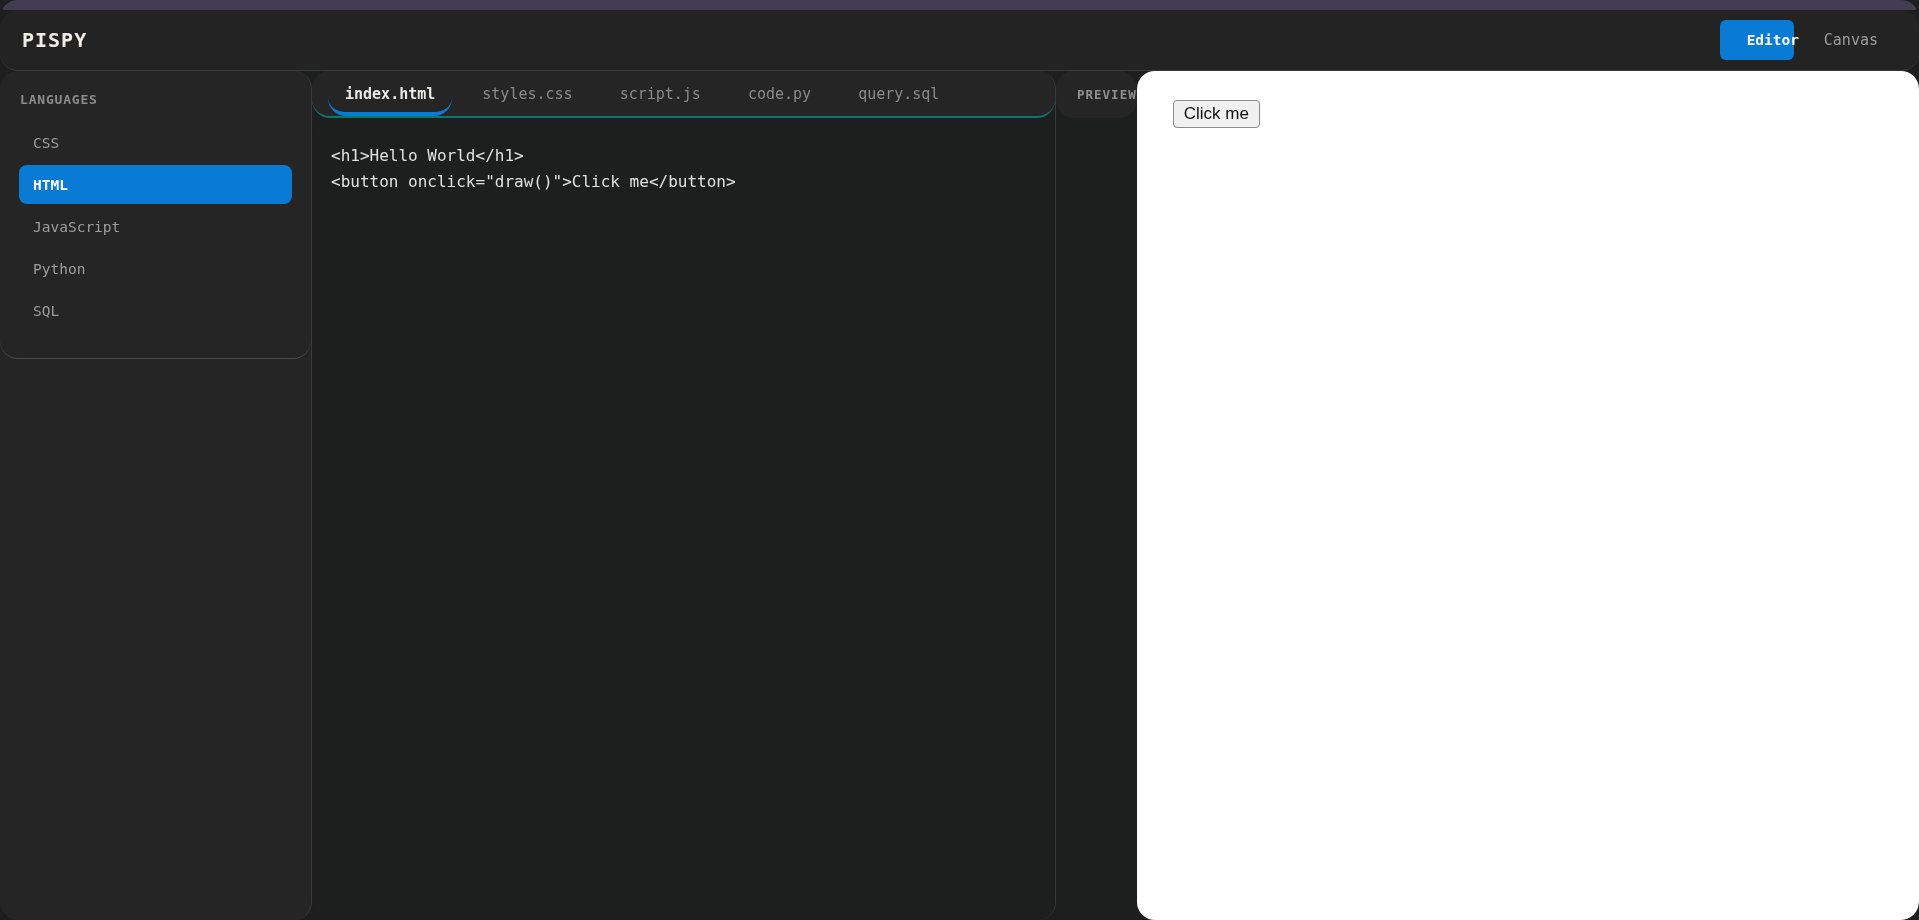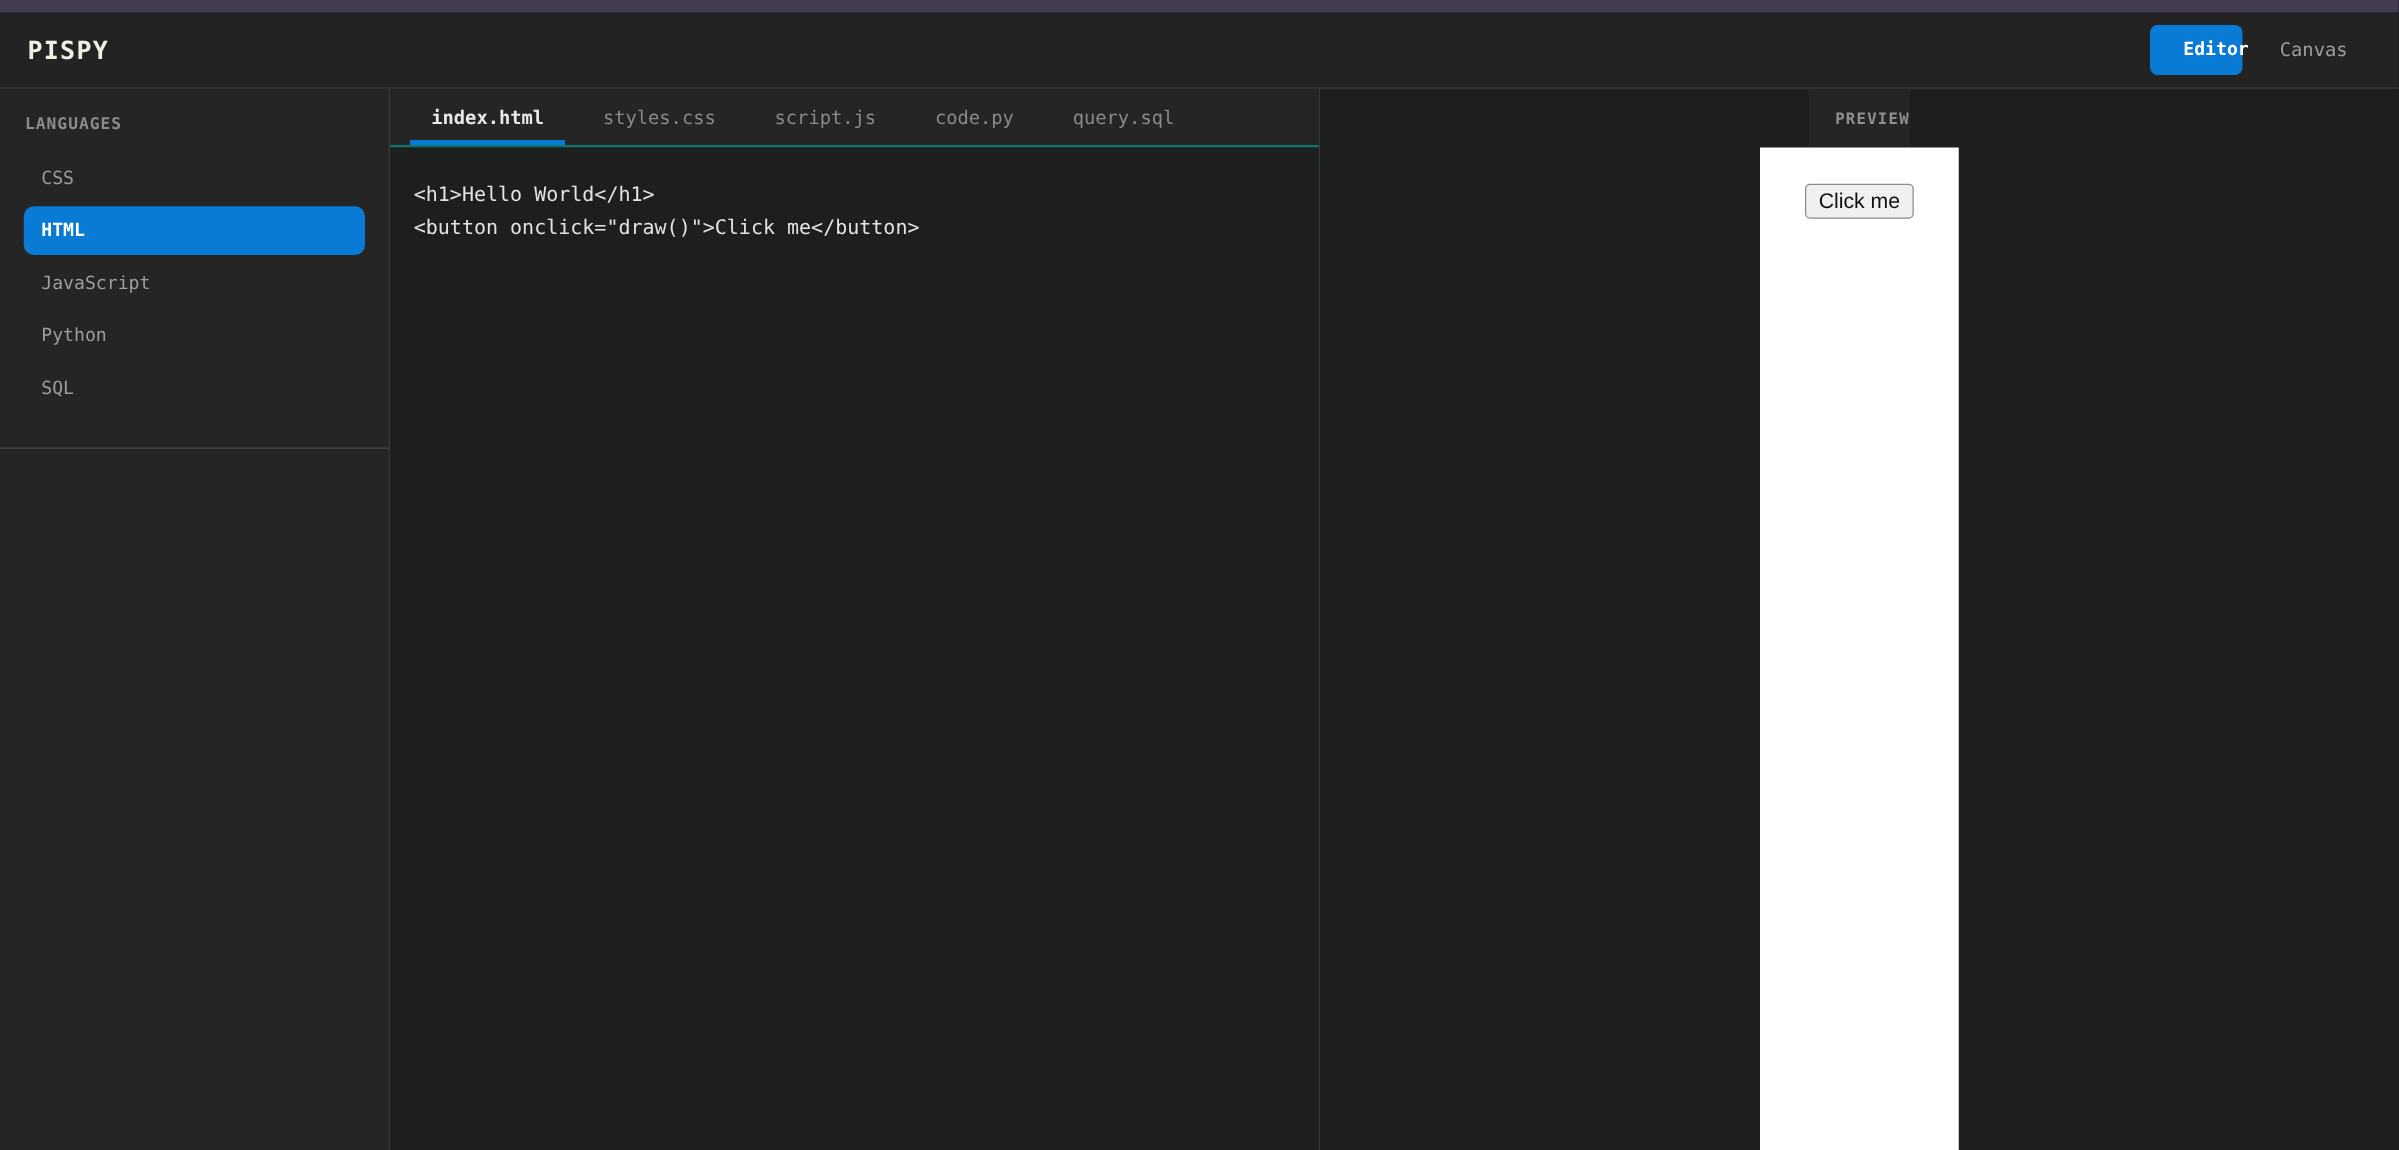--- a/index.html
+++ b/index.html
@@ -1,15 +1,15 @@
 <!DOCTYPE html>
 <html><head>
 <meta charset="utf-8">
 <style>
-  * { margin: 0; padding: 0; box-sizing: border-box; }
+  * { margin: 0; padding: 0; box-sizing: border-box; border-radius: 18px; }
   html, body { width: 1919px; height: 920px; overflow: hidden; }
   body {
     font-family: "DejaVu Sans Mono", monospace;
     background: #1d1e1e;
   }
   .app { width: 1919px; height: 920px; display: flex; flex-direction: column; }
 
   
   .top-strip { height: 10px; background: #443c50; flex: 0 0 auto; }
 
@@ -102,21 +102,21 @@
     flex: 1; background: #1d1e1e;
     padding: 25px 19px;
     cursor: text;
   }
   .code-line {
     color: #e2e2e2; font-size: 16px; line-height: 26px;
     white-space: pre;
   }
 
   
-  .preview-col { flex: 1; display: flex; flex-direction: column; min-height: 0; align-items: center; }
+  .preview-col { flex: 1; display: flex; flex-direction: row; min-height: 0; }
   .preview-header {
     height: 47px; flex: 0 0 auto;
     background: #252526;
     display: flex; align-items: center;
     padding-left: 21px;
   }
   .preview-title {
     color: #909090; font-size: 12.5px; font-weight: bold; letter-spacing: 1px;
   }
   .preview-content {

